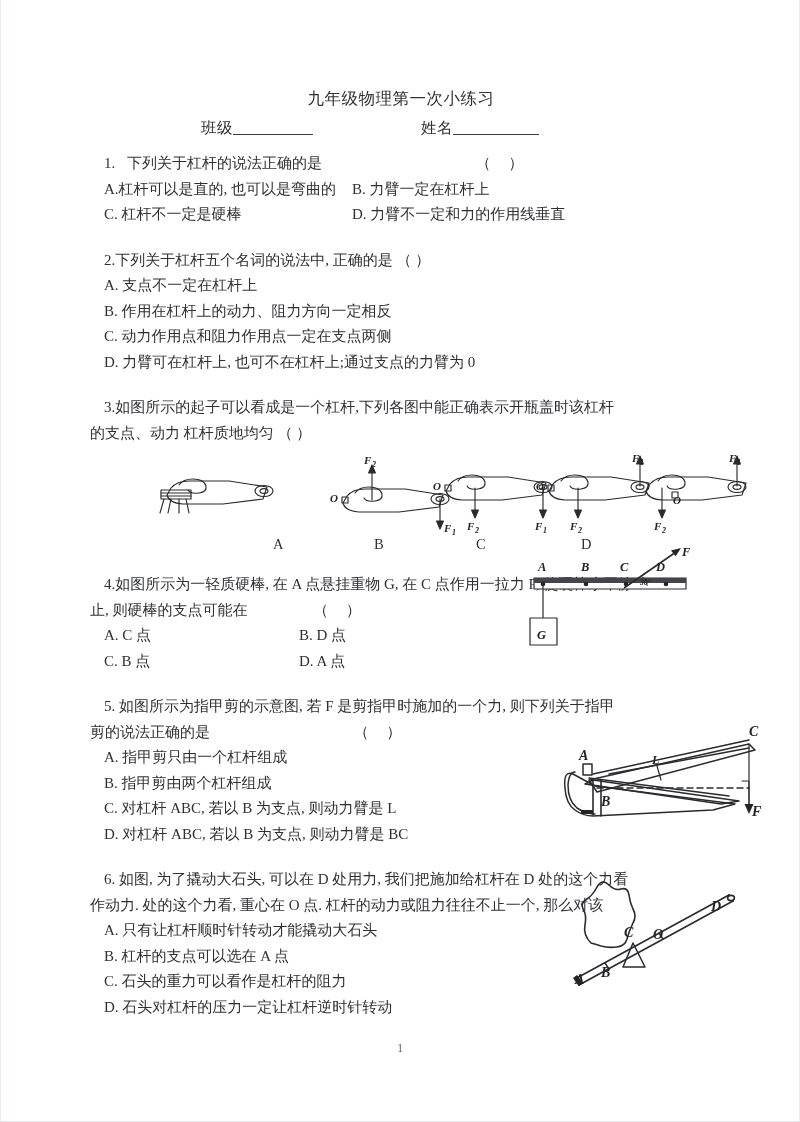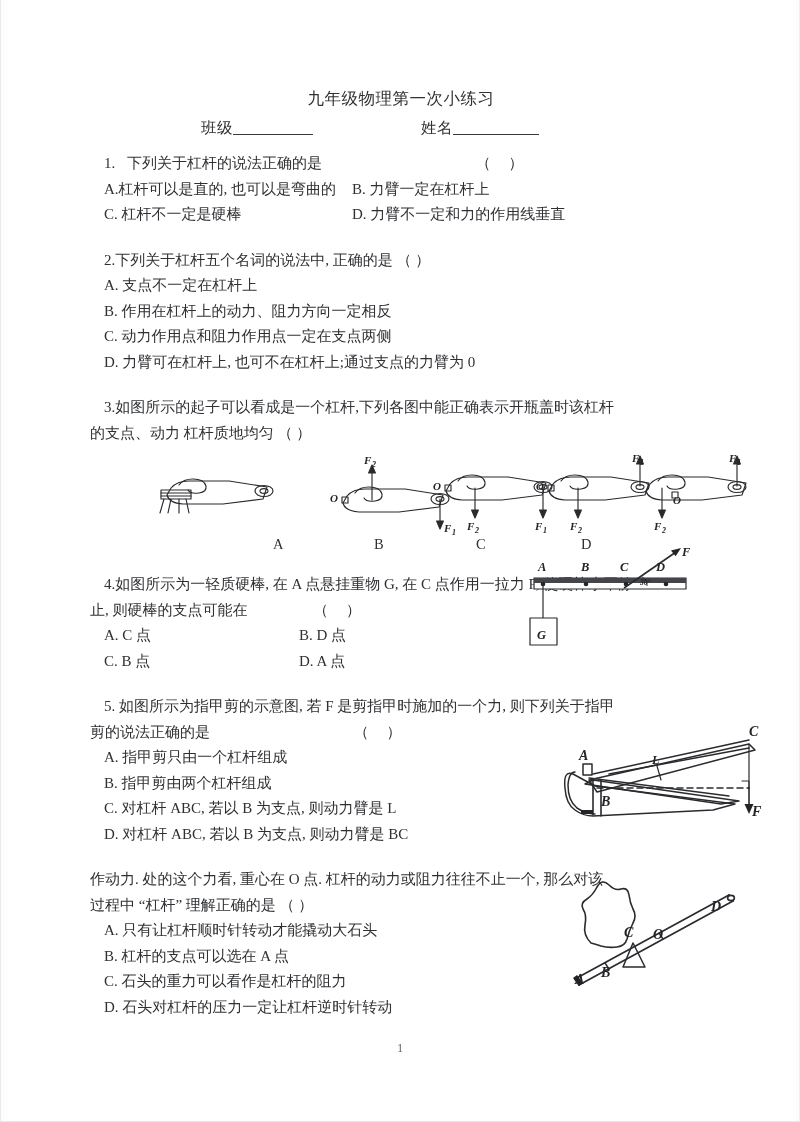--- a/index.html
+++ b/index.html
@@ -440,26 +440,26 @@
             <text x="99" y="42" font-size="12">L</text>
             <text x="199" y="94">F</text>
           </g>
         </svg>
       </div>
     </div>
 
     <div class="spacer-md"></div>
 
     <div class="q">
+      <div class="stem">
+        <span>6.</span>
+        <span>如图, 为了撬动大石头, 可以在 D 处用力, 我们把施加给杠杆在 D 处的这个力看</span>
+      </div>
       <div class="stem" style="margin-left:-14px">
         <span>作动力. 处的这个力看, 重心在 O 点. 杠杆的动力或阻力往往不止一个, 那么对该</span>
-      </div>
-      <div class="stem" style="margin-left:-14px">
-        <span>过程中 “杠杆” 理解正确的是</span>
-        <span>（    ）</span>
       </div>
       <div class="opt-row">
         <span>A.</span>
         <span>只有让杠杆顺时针转动才能撬动大石头</span>
       </div>
       <div class="opt-row">
         <span>B.</span>
         <span>杠杆的支点可以选在 A 点</span>
       </div>
       <div class="opt-row">

